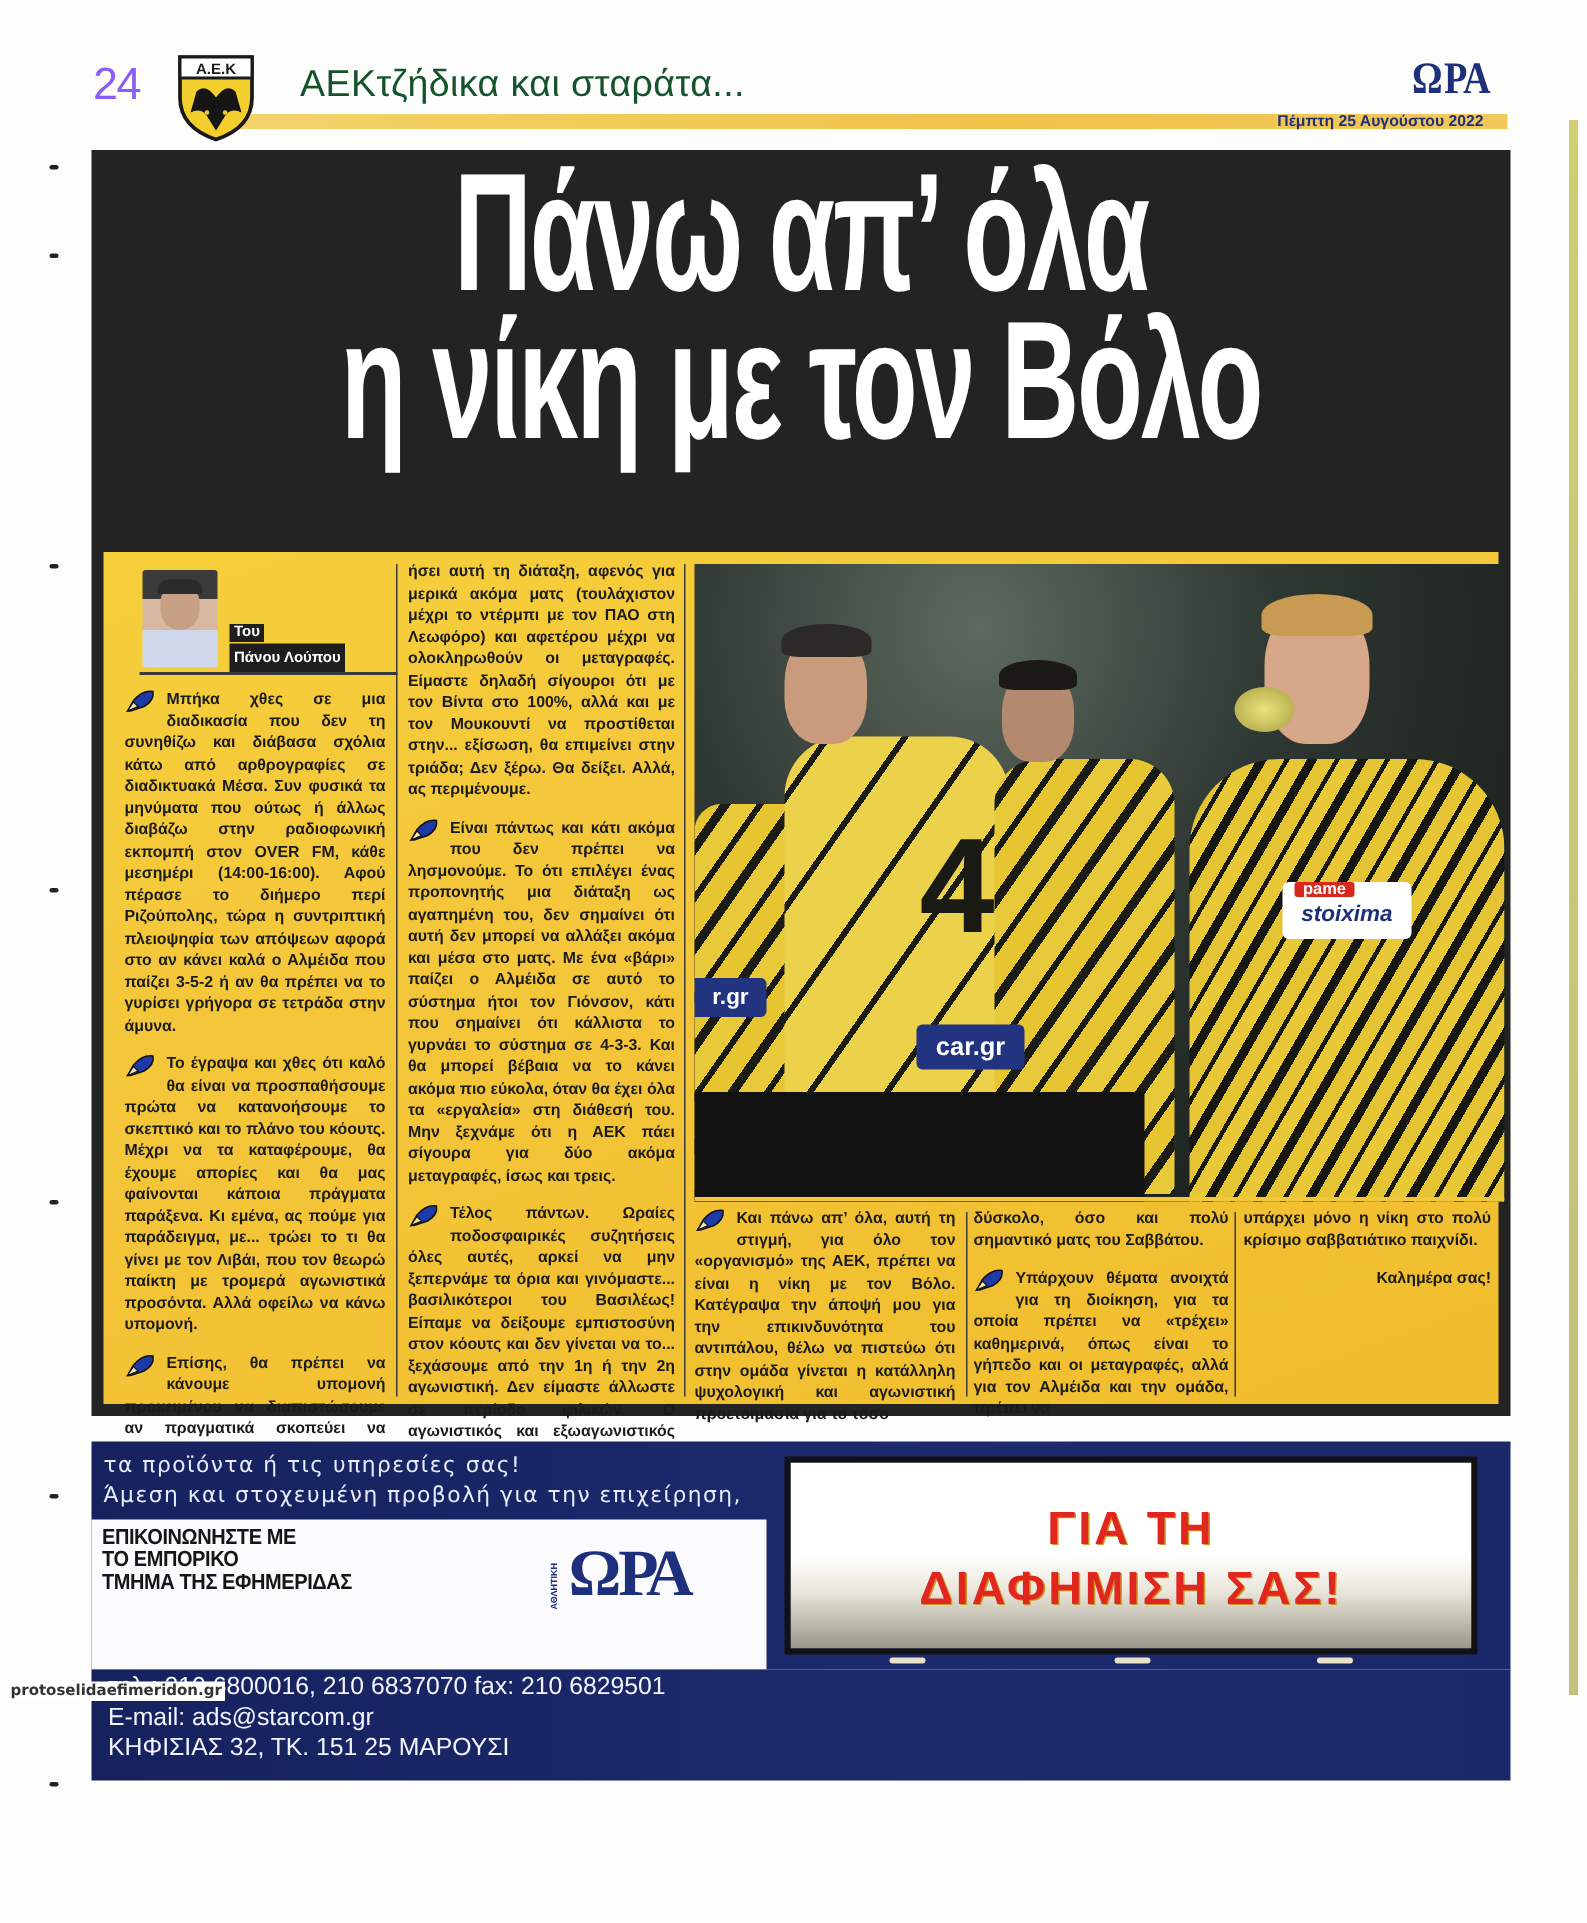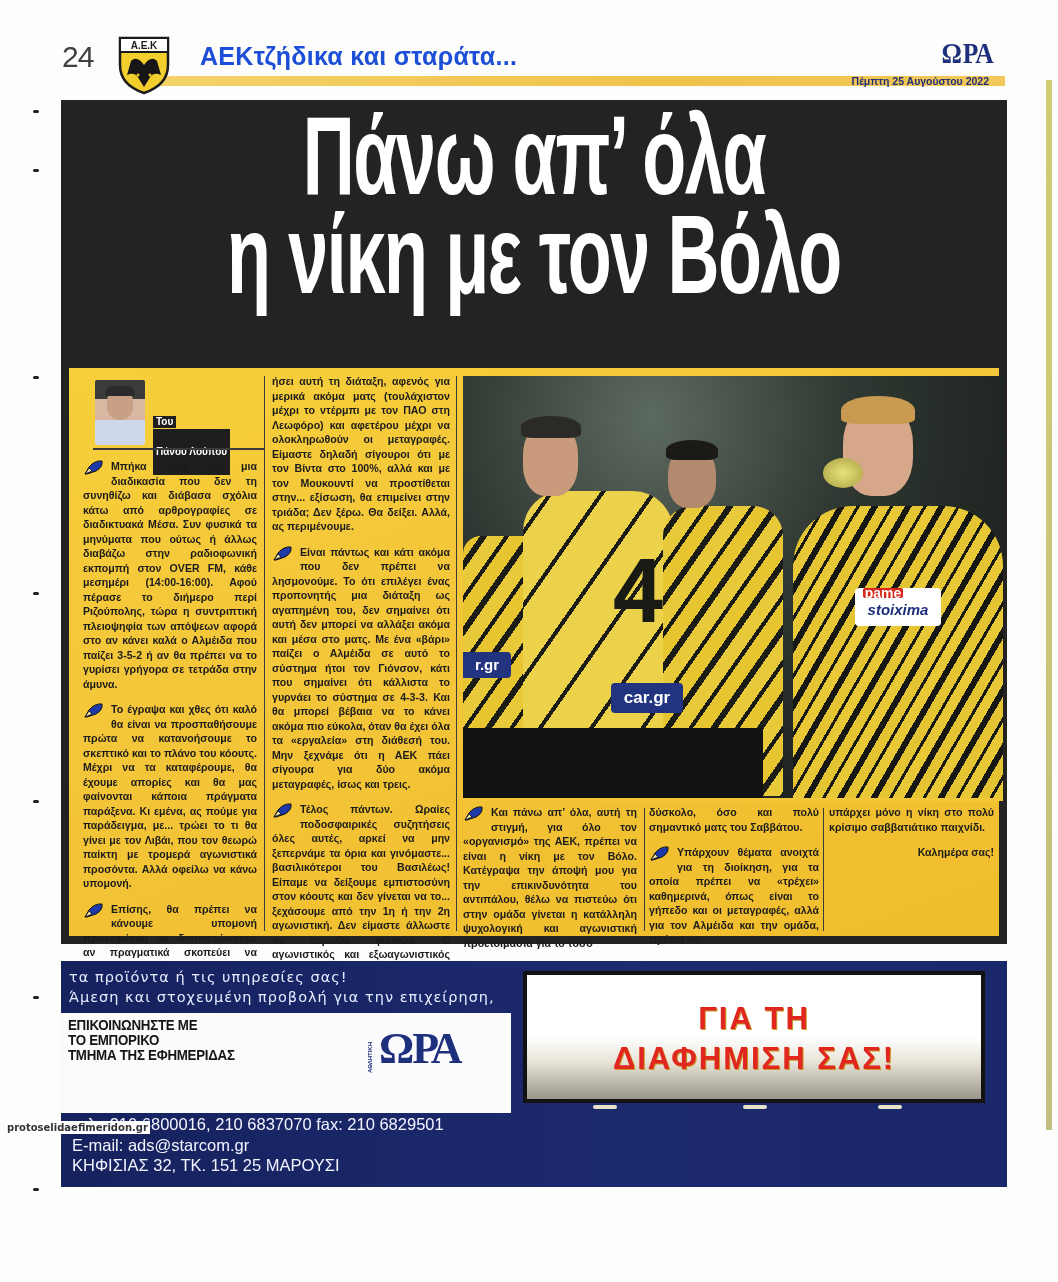--- a/index.html
+++ b/index.html
@@ -5,44 +5,44 @@
   * { box-sizing: border-box; margin: 0; padding: 0; }
   html, body { width: 1058px; height: 1282px; background: #fdfdfb; overflow: hidden; }
   body { position: relative; font-family: "Liberation Sans", sans-serif; color: #1a1a1a; }
 
   
   .edge-strip { position: absolute; left: 1046px; top: 80px; width: 6px; height: 1050px; background: linear-gradient(#c9c45a, #b8b46a); opacity: .85; }
   .margin-mark { position: absolute; left: 33px; width: 6px; height: 3px; background: #222; border-radius: 2px; }
 
   
   .header { position: absolute; left: 60px; top: 28px; width: 945px; height: 70px; }
-  .page-num { position: absolute; left: 2px; top: 12px; font-size: 30px; font-weight: 400; color: #404040; letter-spacing: -1px; }
+  .page-num { position: absolute; left: 2px; top: 12px; font-size: 30px; font-weight: 400; color: #8b5cf6; letter-spacing: -1px; }
   .crest { position: absolute; left: 57px; top: 7px; width: 54px; height: 60px; }
-  .section-title { position: absolute; left: 140px; top: 14px; font-size: 25px; font-weight: 700; color: #1d4ed8; letter-spacing: 0.3px; }
+  .section-title { position: absolute; left: 140px; top: 14px; font-size: 25px; font-weight: 400; color: #14532d; letter-spacing: 0.3px; }
   .header-bar { position: absolute; left: 90px; top: 48px; width: 855px; height: 10px; background: linear-gradient(90deg, #f3d36a, #f1c24a 60%, #f2c85a); }
   .brand { position: absolute; right: 10px; top: 8px; font-family: "Liberation Serif", serif; font-size: 30px; font-weight: 700; color: #1e2f7c; letter-spacing: 1px; transform: scaleX(0.85); transform-origin: right; }
   .issue-date { position: absolute; right: 16px; top: 47px; font-size: 10.5px; font-weight: 700; color: #1e2f7c; }
 
   
   .frame { position: absolute; left: 61px; top: 100px; width: 946px; height: 844px; background: #232323; }
   .headline { position: absolute; left: 0; top: 6px; width: 946px; text-align: center; color: #fff; font-family: "Liberation Sans", sans-serif; font-weight: 700; font-size: 100px; line-height: 88px; letter-spacing: -2px; transform: scaleX(0.72) scaleY(1.12); transform-origin: center top; }
   .headline div { white-space: nowrap; }
 
   .content { position: absolute; left: 8px; top: 268px; width: 930px; height: 568px; background: linear-gradient(160deg, #f6cf3a 0%, #f4c63a 40%, #f0bd2c 100%); }
 
   .col { position: absolute; font-size: 10.6px; font-weight: 700; line-height: 14.5px; color: #1b1b1b; text-align: justify; }
   .col p { margin-bottom: 11px; }
   .rule-v { position: absolute; width: 1px; background: #3a3a3a; }
 
   .author { position: absolute; left: 14px; top: 8px; width: 170px; height: 70px; }
   .author-photo { position: absolute; left: 12px; top: 4px; width: 50px; height: 65px; background: linear-gradient(#3b3b3b 0 30%, #d8b8a0 30% 62%, #cfd8ea 62%); border-radius: 2px; }
   .author-photo::before { content: ""; position: absolute; left: 12px; top: 10px; width: 26px; height: 30px; background: #c79f85; border-radius: 12px 12px 14px 14px; }
   .author-photo::after { content: ""; position: absolute; left: 10px; top: 6px; width: 30px; height: 10px; background: #2b2b2b; border-radius: 8px 8px 2px 2px; }
   .author-label { position: absolute; left: 70px; top: 40px; background: #1e1e1e; color: #fff; font-size: 10px; font-weight: 700; padding: 0 3px; line-height: 12px; }
-  .author-name { position: absolute; left: 70px; top: 53px; background: #1e1e1e; color: #fff; font-size: 10px; font-weight: 700; padding: 17px 3px; line-height: 12px; }
+  .author-name { position: absolute; left: 70px; top: 53px; background: #1e1e1e; color: #fff; font-size: 10px; font-weight: 700; padding: 4px 3px; line-height: 12px; }
   .author-rule { position: absolute; left: 10px; top: 72px; width: 172px; height: 2px; background: #3a3a3a; }
 
   .pen { display: inline-block; width: 22px; height: 16px; float: left; margin: 0 6px 0 0; position: relative; }
   .pen svg { width: 22px; height: 16px; }
 
   
   .photo { position: absolute; left: 394px; top: 8px; width: 540px; height: 425px; overflow: hidden;
     background:
       radial-gradient(ellipse at 35% 10%, #5d6a5f 0%, #2f3832 40%, #1c211e 80%); }
   .shirt { position: absolute; background: repeating-linear-gradient(125deg, #e6c531 0 14px, #1c1c16 14px 20px, #e7c93a 20px 34px, #1a1a14 34px 38px); }
@@ -162,21 +162,21 @@
       <div class="hair" style="left:203px; top:64px; width:52px; height:20px; background:#1c1a16;"></div>
       <div class="sponsor" style="left:148px; top:275px; width:72px; height:30px; line-height:30px; background:#22337f; font-size:17px;margin-top:32px;">car.gr</div>
       <div class="sponsor" style="left:0; top:276px; width:48px; height:26px; line-height:26px; background:#22337f; font-size:15px; border-radius:0 4px 4px 0;">r.gr</div>
       <div style="position:absolute; left:0; top:352px; width:300px; height:75px; background:#121212;"></div>
 
       <div class="shirt" style="left:330px; top:130px; width:210px; height:300px; border-radius:60px 60px 0 0; background: repeating-linear-gradient(120deg, #e8c837 0 10px, #161612 10px 16px, #e4c432 16px 26px, #191914 26px 29px);"></div>
       <div class="head" style="left:380px; top:25px; width:70px; height:95px; background:#d7a78a;"></div>
       <div class="hair" style="left:378px; top:20px; width:74px; height:28px; background:#c99a52;"></div>
       <div style="position:absolute; left:360px; top:82px; width:40px; height:30px; background:radial-gradient(#e8e27a, #a9a043); border-radius:50%;"></div>
       <div class="sponsor" style="left:392px; top:212px; width:86px; height:38px; background:#fff; color:#1e2f7c;">
-        <div style="font-size:14px; line-height:10px; background:#d6281d; color:#fff; width:40px; margin-left:8px; border-radius:2px;">pame</div>
+        <div style="font-size:11px; line-height:10px; background:#d6281d; color:#fff; width:40px; margin-left:8px; border-radius:2px;">pame</div>
         <div style="font-size:15px; line-height:24px; color:#1e2f7c; font-style:italic;">stoixima</div>
       </div>
       <div class="photo-divider"></div>
     </div>
 
     <div class="col" style="left:394px; top:437px; width:174px;">
       <p>
         <span class="pen"><svg viewBox="0 0 22 16">
               <path d="M2 15 L6 8 Q12 1 19 2 Q20 8 13 12 L4 15 Z" fill="#1d3aa8" stroke="#111" stroke-width="1"></path>
               <path d="M2 15 L6 9 L9 12 Z" fill="#f3e7a8" stroke="#111" stroke-width="0.8"></path>

